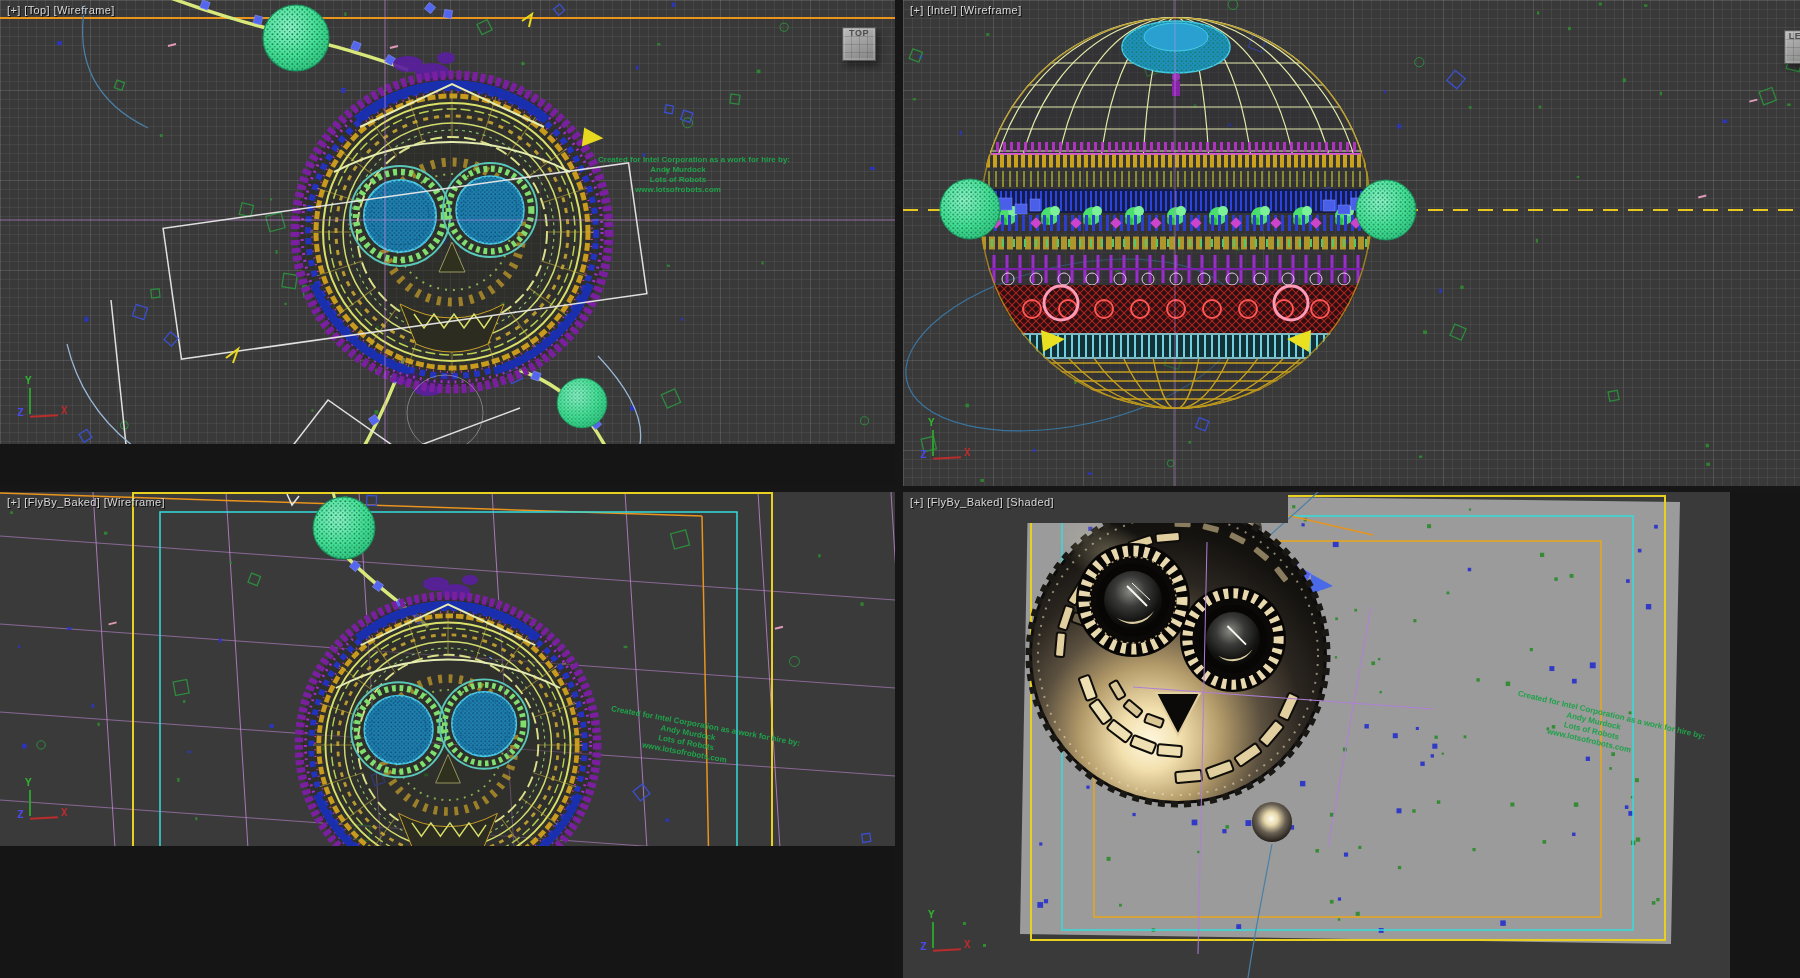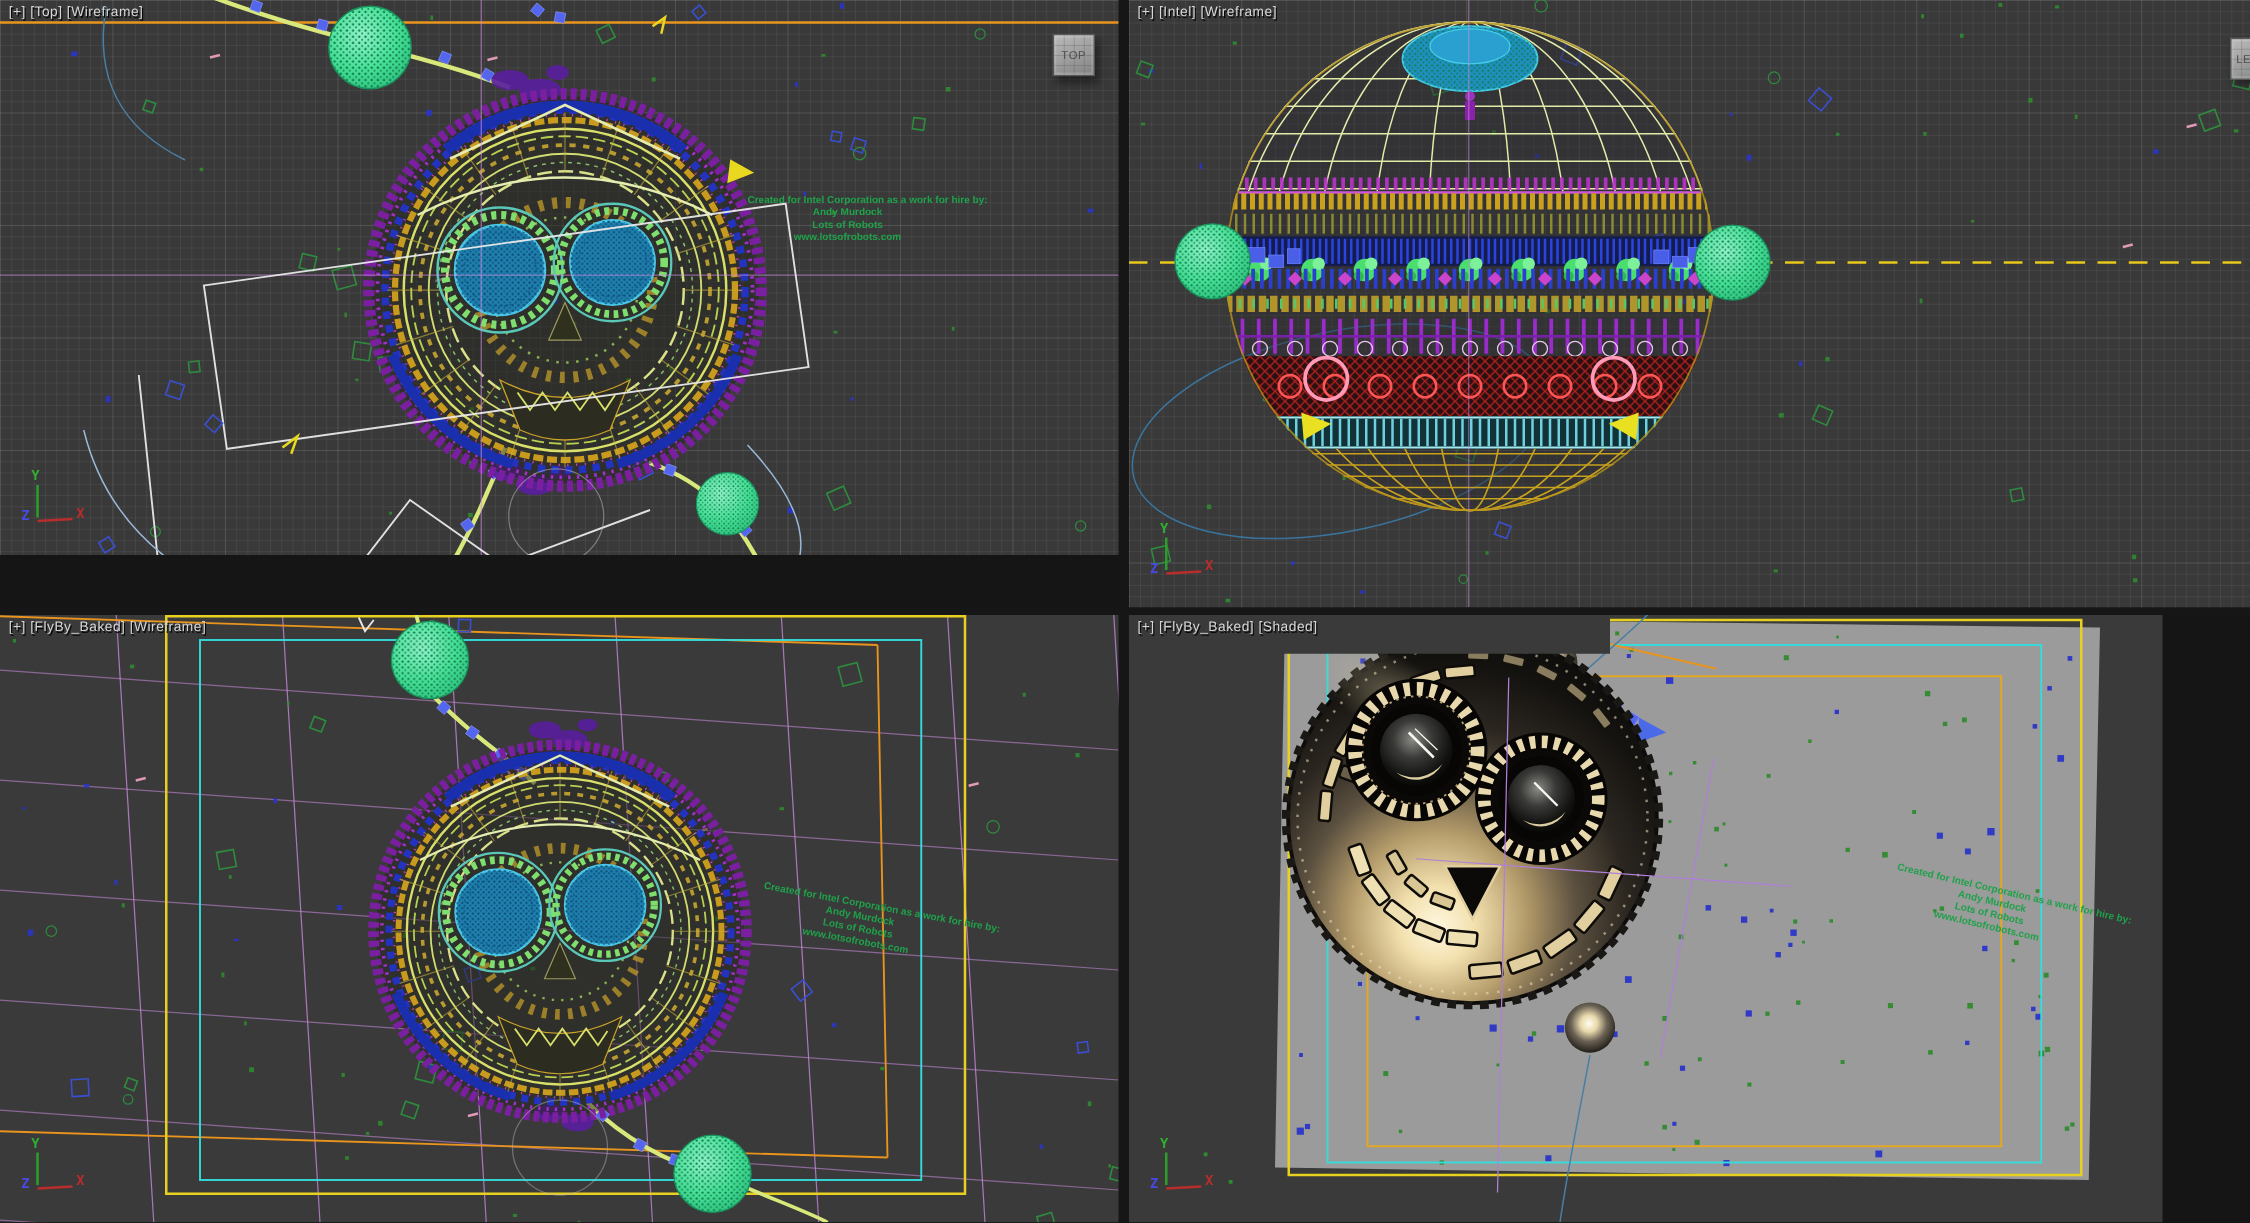--- a/index.html
+++ b/index.html
@@ -9,39 +9,39 @@
     background-color:#393939;
     background-image:
       linear-gradient(rgba(200,200,200,.10) 1px, transparent 1px),
       linear-gradient(90deg, rgba(200,200,200,.10) 1px, transparent 1px),
       linear-gradient(rgba(220,220,220,.07) 1px, transparent 1px),
       linear-gradient(90deg, rgba(220,220,220,.07) 1px, transparent 1px);
     background-size:90px 90px, 90px 90px, 9px 9px, 9px 9px;
   }
   #vpTL{left:0;top:0;width:895px;height:444px}
   #vpTR{left:903px;top:0;width:897px;height:486px}
-  #vpBL{left:0;top:492px;width:895px;height:486px}
+  #vpBL{left:0;top:492px;width:895px;height:354px}
   #vpBR{left:903px;top:492px;width:827px;height:486px}
   .split{position:absolute;background:#161616}
   #splitV{left:895px;top:0;width:8px;height:978px}
   #splitH{left:0;top:486px;width:1800px;height:6px}
   svg.art{position:absolute;left:0;top:0;display:block}
   .vp-label{position:absolute;top:4px;left:7px;font-size:11px;color:#d6d6d6;letter-spacing:.4px;
     text-shadow:1px 1px 0 rgba(0,0,0,.85);cursor:pointer;z-index:5;white-space:pre}
   .label-bar{position:absolute;left:0;top:0;width:385px;height:31px;background:#3a3a3a;z-index:4}
   .viewcube{position:absolute;width:32px;height:32px;z-index:4;
     background:linear-gradient(155deg,#c6c6c6,#8f8f8f);
     background-image:
       linear-gradient(rgba(90,90,90,.30) 1px, transparent 1px),
       linear-gradient(90deg, rgba(90,90,90,.30) 1px, transparent 1px),
       linear-gradient(155deg,rgba(205,205,205,.95),rgba(140,140,140,.95));
     background-size:8px 8px,8px 8px,100% 100%;
     border:1px solid #5a5a5a;box-shadow:3px 5px 7px rgba(0,0,0,.45),inset 0 0 0 2px rgba(255,255,255,.18);
-    display:flex;align-items:center;justify-content:center;
-    color:#4f4f4f;font-size:9px;font-weight:normal;letter-spacing:.5px;opacity:.93;cursor:pointer}
+    display:flex;justify-content:center;
+    color:#4f4f4f;font-size:9px;font-weight:bold;letter-spacing:.5px;opacity:.93;cursor:pointer}
   #vpTL .viewcube{left:842px;top:27px}
   #vpTR .viewcube{left:881px;top:30px}
   .gizmo{position:absolute;left:17px;bottom:18px;width:70px;height:46px;z-index:4;
     font-family:"DejaVu Sans Mono",monospace;font-size:11px;font-weight:bold}
   .gz-y{position:absolute;left:8px;top:-6px;color:#30b030}
   .gz-liney{position:absolute;left:12px;top:8px;width:2px;height:26px;background:#2d9e2d}
   .gz-z{position:absolute;left:0px;top:26px;color:#4949e8}
   .gz-linex{position:absolute;left:13px;top:35px;width:28px;height:2px;background:#bb2c2c;transform:rotate(-3deg)}
   .gz-x{position:absolute;left:44px;top:24px;color:#bb2c2c}
   .wm{position:absolute;color:#1fa24a;font-size:8px;line-height:10px;font-weight:bold;

